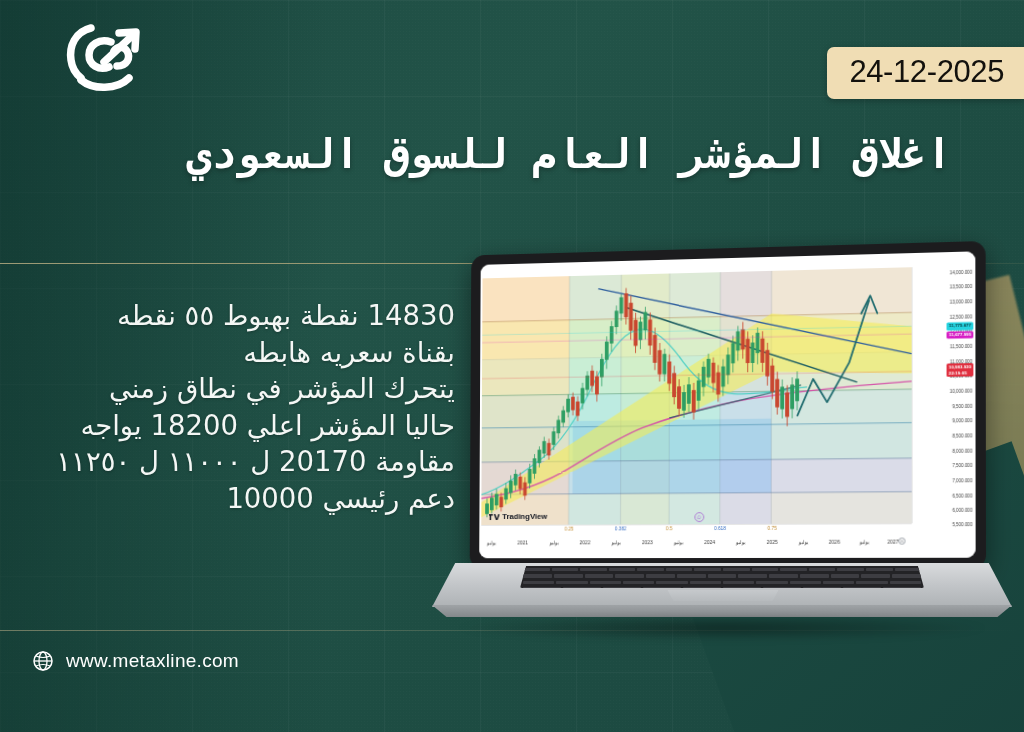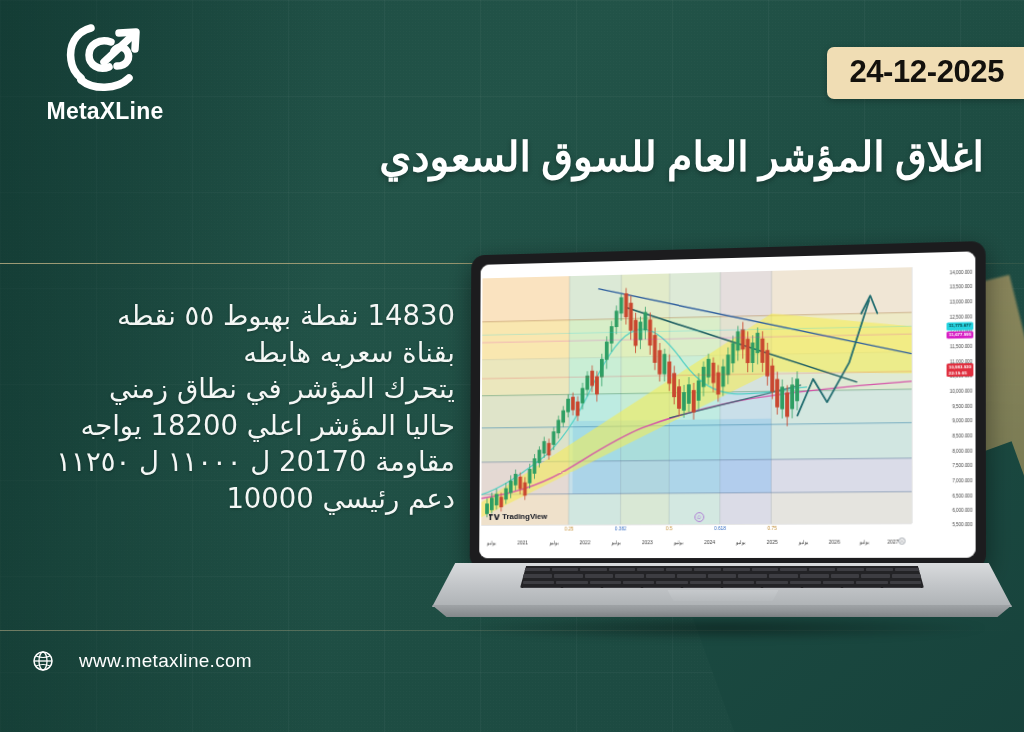--- a/index.html
+++ b/index.html
@@ -89,39 +89,39 @@
     font-family:"Liberation Sans", sans-serif;
   }
 
   
   .date-badge{
     position:absolute; right:0px; top:47px;
     background:#f0ddb4;
     color:#13110d;
     font-family:"Liberation Sans", sans-serif;
     font-size:31px;
-    font-weight:bold;
+    font-weight:normal;
     letter-spacing:-.4px;
     padding:7px 20px 9px 22px;
     border-radius:7px 0 0 7px;
     box-shadow:0 2px 6px rgba(0,0,0,.25);
   }
 
   
   .headline{
     position:absolute;
     right:40px; top:134px;
     width:830px;
-    text-align:right;
+    text-align:center;
     direction:rtl;
     color:#ffffff;
     font-size:41px;
     font-weight:bold;
     line-height:1.16;
-    font-family:Liberation Serif, serif;
+    font-family:Liberation Mono, monospace;
     text-shadow:0 2px 5px rgba(0,0,0,.3);
   }
 
   
   .body-text{
     position:absolute;
     right:569px;            
     top:297px;
     width:440px;
     text-align:right;
@@ -134,21 +134,21 @@
   }
   .body-text .ln{ display:block; white-space:nowrap; }
 
   
   .footer{
     position:absolute; left:32px; top:650px;
     direction:ltr;
   }
   .f-row{
     display:flex; align-items:center;
-    gap:25px;
+    gap:12px;
     margin-bottom:9px;
     color:#ffffff;
     font-size:19px;
     font-family:"Liberation Sans", sans-serif;
     letter-spacing:.3px;
   }
   .f-ico{ width:22px; height:22px; flex:0 0 22px; }
 
   
   .laptop{
@@ -328,21 +328,20 @@
         <path d="M52 24 C40 20 30 27 30 37 C30 47 40 53 50 49" fill="none" stroke="#ffffff" stroke-width="7.5" stroke-linecap="round"></path>
 
         <path d="M58 48 C68 48 72 40 68 33 C65 28 58 28 55 33" fill="none" stroke="#ffffff" stroke-width="7.5" stroke-linecap="round"></path>
 
         <path d="M45 44 L74 17" fill="none" stroke="#ffffff" stroke-width="7.5" stroke-linecap="round"></path>
         <path d="M60 15 L77 14 L76 31" fill="none" stroke="#ffffff" stroke-width="7.5" stroke-linecap="round" stroke-linejoin="round"></path>
 
         <path d="M22 62 C34 72 58 72 70 60" fill="none" stroke="#ffffff" stroke-width="7.5" stroke-linecap="round"></path>
       </svg>
     </div>
-    <div class="brand-name">MetaXLine</div>
   </div>
 
   <div class="date-badge">24-12-2025</div>
 
   <div class="headline">اغلاق المؤشر العام للسوق السعودي</div>
 
   <div class="body-text">
     <span class="ln">14830 نقطة بهبوط ٥٥ نقطه</span>
     <span class="ln">بقناة سعريه هابطه</span>
     <span class="ln">يتحرك المؤشر في نطاق زمني</span>

